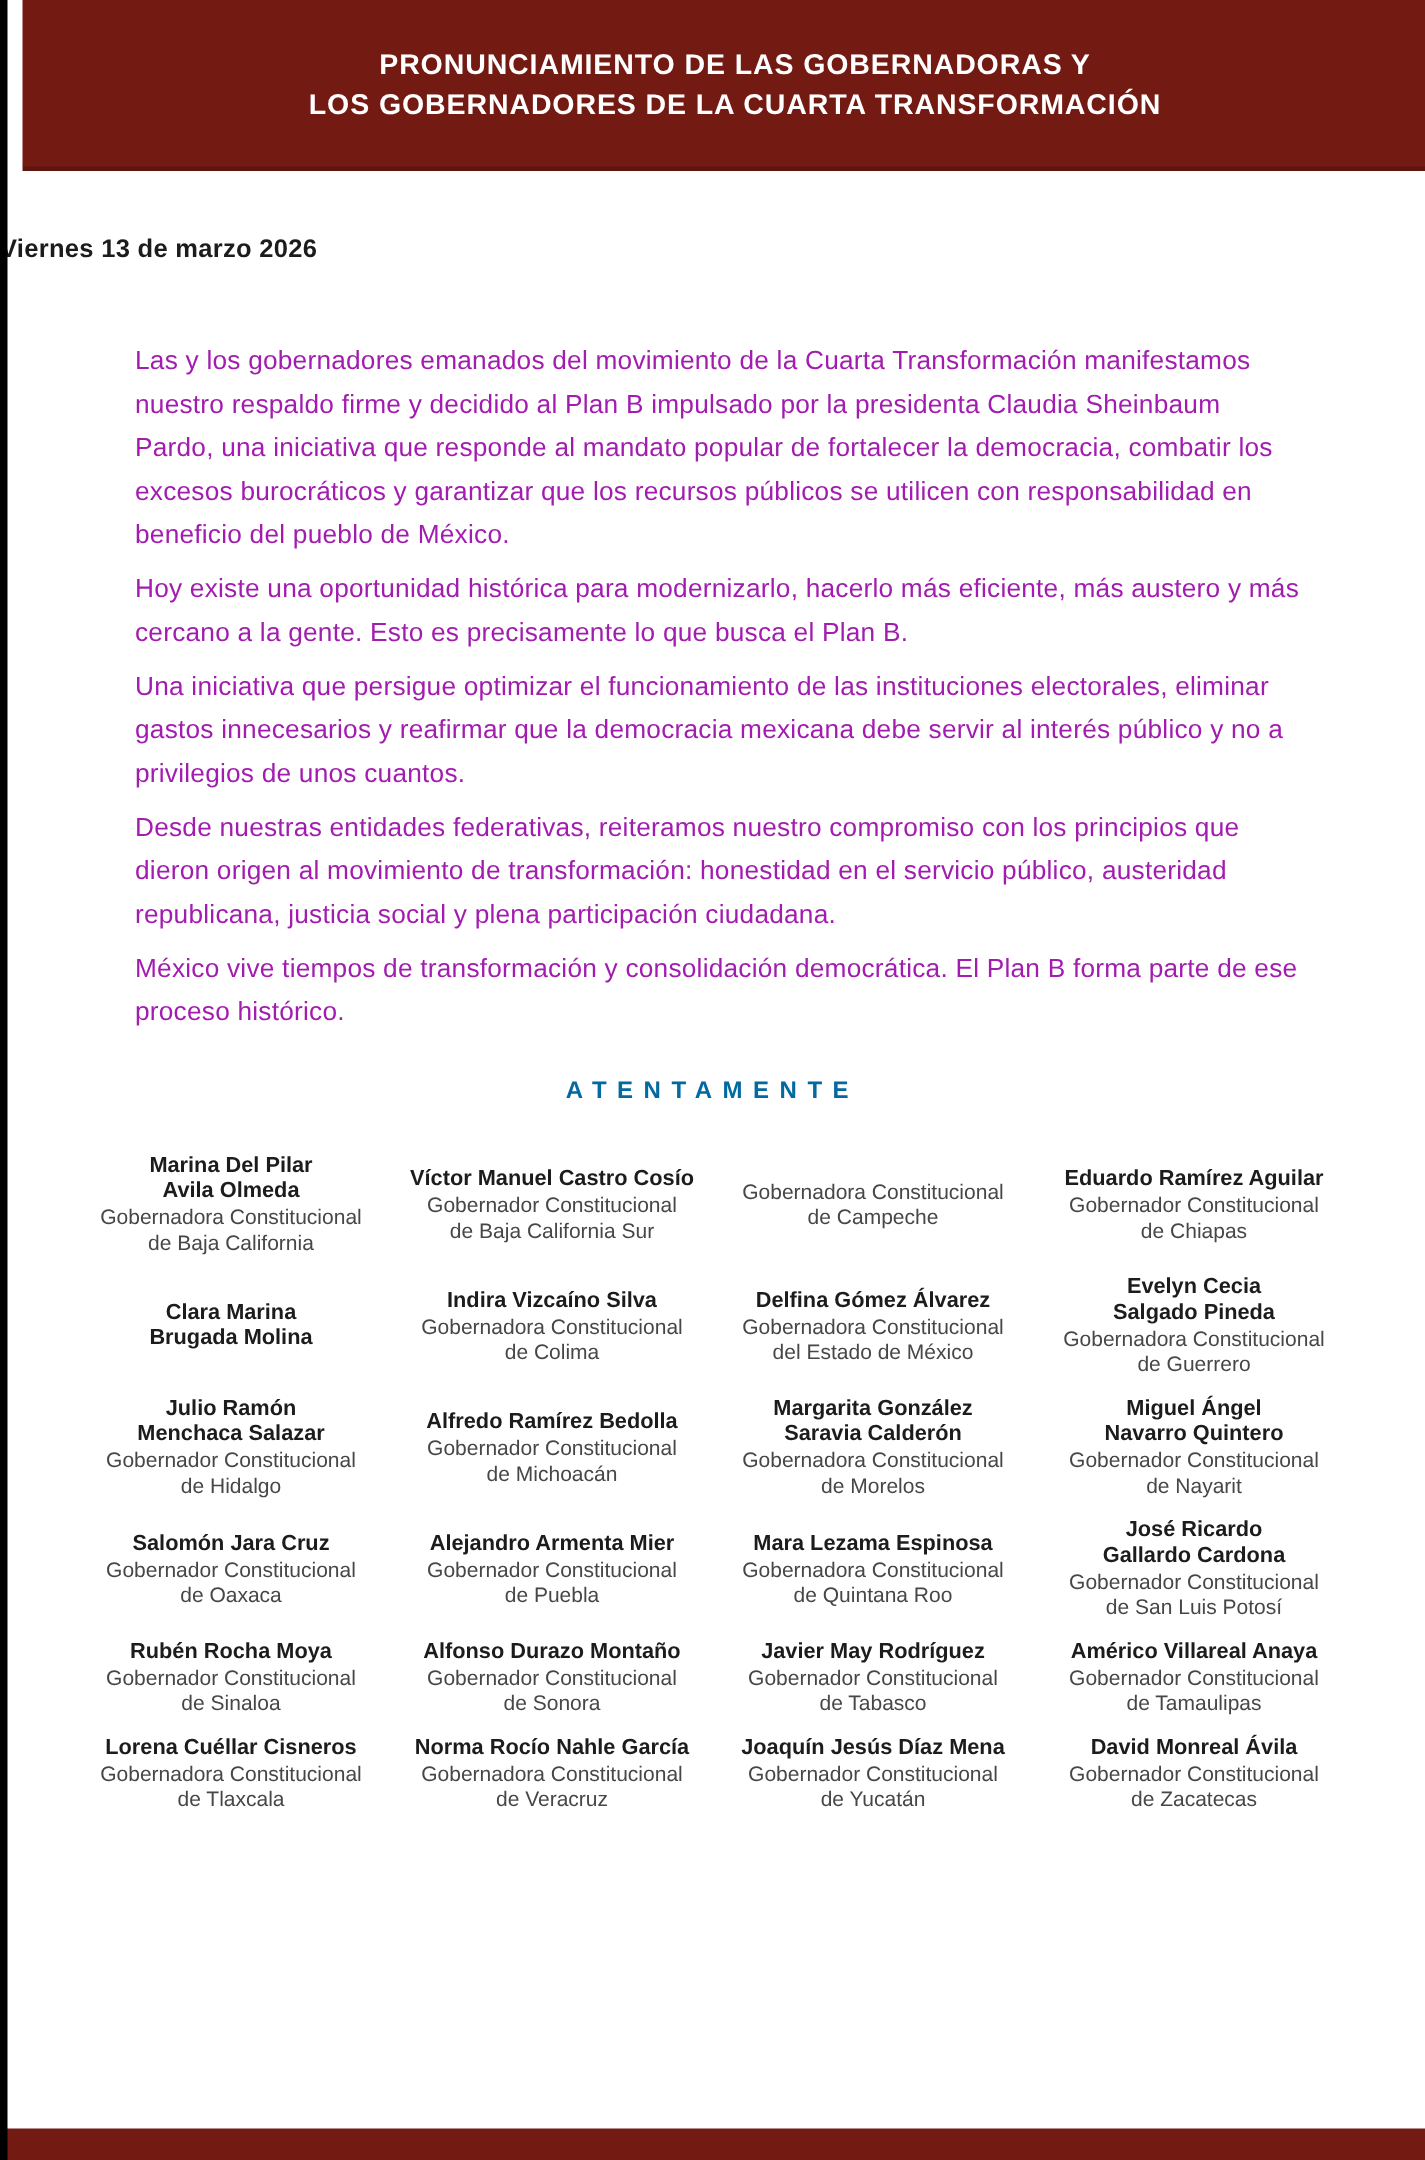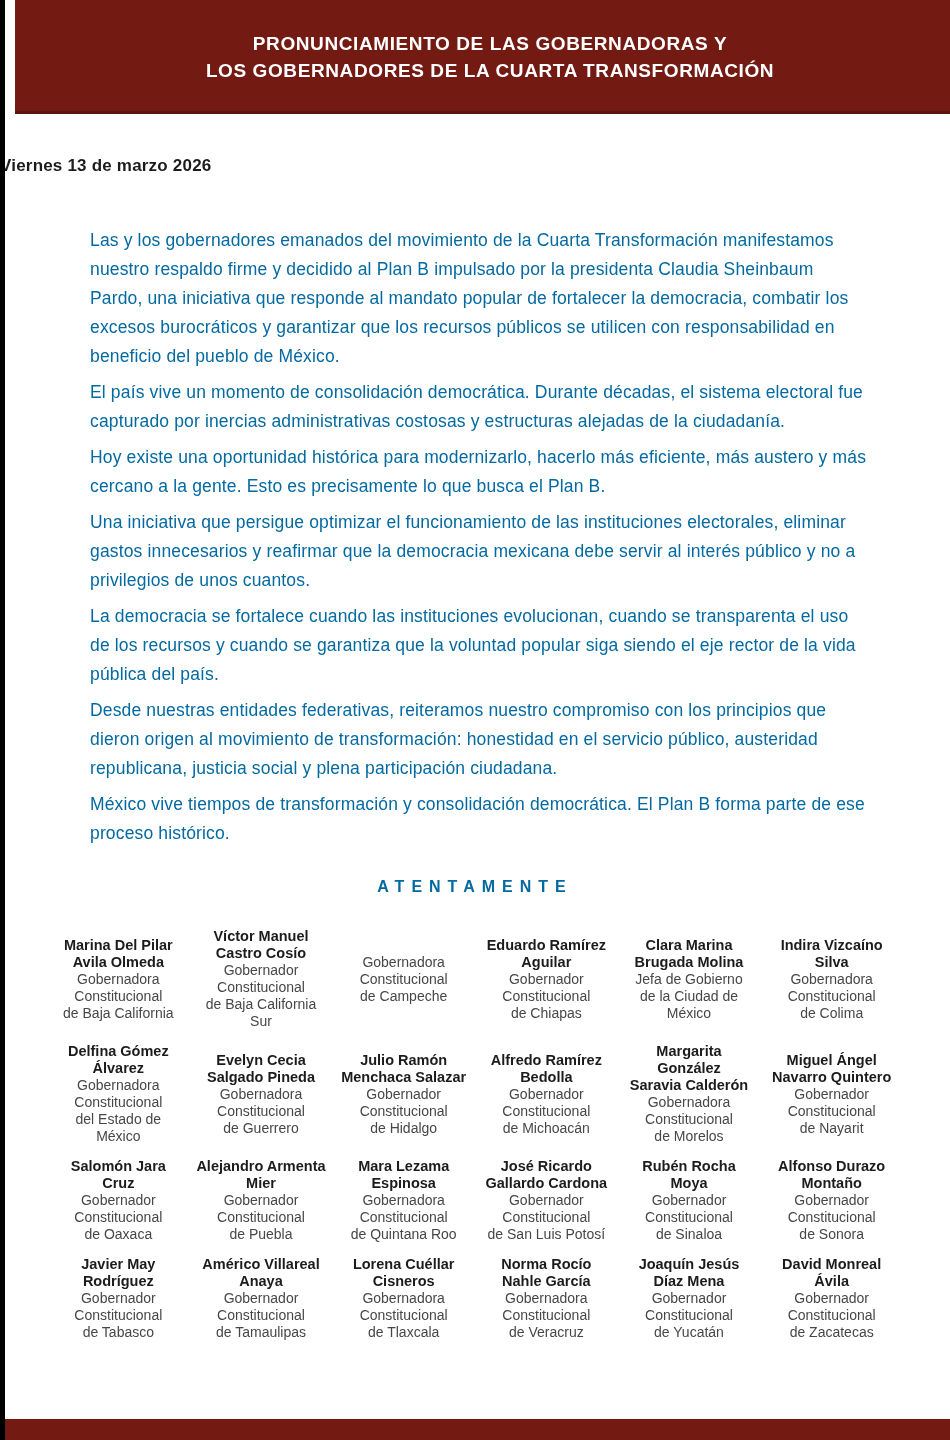--- a/index.html
+++ b/index.html
@@ -40,36 +40,36 @@
     letter-spacing: 0.2px;
   }
   .body-text {
     margin: 50px 80px 0 90px;
     width: 780px;
   }
   .body-text p {
     margin: 0 0 7px 0;
     font-size: 17.5px;
     line-height: 29px;
-    color: #0369a1;
+    color: #a21caf;
     letter-spacing: 0.15px;
   }
   .closing {
     margin-top: 30px;
     text-align: center;
     font-size: 16px;
     font-weight: bold;
     color: #0369a1;
     letter-spacing: 7px;
   }
   .sig-grid {
     margin: 32px auto 0 auto;
     width: 844px;
     display: grid;
-    grid-template-columns: repeat(6, 1fr);
+    grid-template-columns: repeat(4, 1fr);
     column-gap: 12px;
     row-gap: 13px;
     align-items: center;
   }
   .sig-cell { text-align: center; }
   .sig-name {
     font-size: 14.5px;
     font-weight: bold;
     color: #1c1c1c;
     line-height: 17px;
@@ -95,24 +95,22 @@
 
   <div class="header-banner">
     <div class="line">PRONUNCIAMIENTO DE LAS GOBERNADORAS Y</div>
     <div class="line">LOS GOBERNADORES DE LA CUARTA TRANSFORMACIÓN</div>
   </div>
 
   <div class="date-row">Viernes 13 de marzo 2026</div>
 
   <div class="body-text">
     <p>Las y los gobernadores emanados del movimiento de la Cuarta Transformación manifestamos nuestro respaldo firme y decidido al Plan B impulsado por la presidenta Claudia Sheinbaum Pardo, una iniciativa que responde al mandato popular de fortalecer la democracia, combatir los excesos burocráticos y garantizar que los recursos públicos se utilicen con responsabilidad en beneficio del pueblo de México.</p>
-    <p>El país vive un momento de consolidación democrática. Durante décadas, el sistema electoral fue capturado por inercias administrativas costosas y estructuras alejadas de la ciudadanía.</p>
     <p>Hoy existe una oportunidad histórica para modernizarlo, hacerlo más eficiente, más austero y más cercano a la gente. Esto es precisamente lo que busca el Plan B.</p>
     <p>Una iniciativa que persigue optimizar el funcionamiento de las instituciones electorales, eliminar gastos innecesarios y reafirmar que la democracia mexicana debe servir al interés público y no a privilegios de unos cuantos.</p>
-    <p>La democracia se fortalece cuando las instituciones evolucionan, cuando se transparenta el uso de los recursos y cuando se garantiza que la voluntad popular siga siendo el eje rector de la vida pública del país.</p>
     <p>Desde nuestras entidades federativas, reiteramos nuestro compromiso con los principios que dieron origen al movimiento de transformación: honestidad en el servicio público, austeridad republicana, justicia social y plena participación ciudadana.</p>
     <p>México vive tiempos de transformación y consolidación democrática. El Plan B forma parte de ese proceso histórico.</p>
   </div>
 
   <div class="closing">ATENTAMENTE</div>
 
   <div class="sig-grid">
     <div class="sig-cell">
       <div class="sig-name">Marina Del Pilar
 Avila Olmeda</div>
@@ -129,22 +127,20 @@
 de Campeche</div>
     </div>
     <div class="sig-cell">
       <div class="sig-name">Eduardo Ramírez Aguilar</div>
       <div class="sig-role">Gobernador Constitucional
 de Chiapas</div>
     </div>
     <div class="sig-cell">
       <div class="sig-name">Clara Marina
 Brugada Molina</div>
-      <div class="sig-role">Jefa de Gobierno
-de la Ciudad de México</div>
     </div>
     <div class="sig-cell">
       <div class="sig-name">Indira Vizcaíno Silva</div>
       <div class="sig-role">Gobernadora Constitucional
 de Colima</div>
     </div>
     <div class="sig-cell">
       <div class="sig-name">Delfina Gómez Álvarez</div>
       <div class="sig-role">Gobernadora Constitucional
 del Estado de México</div>

